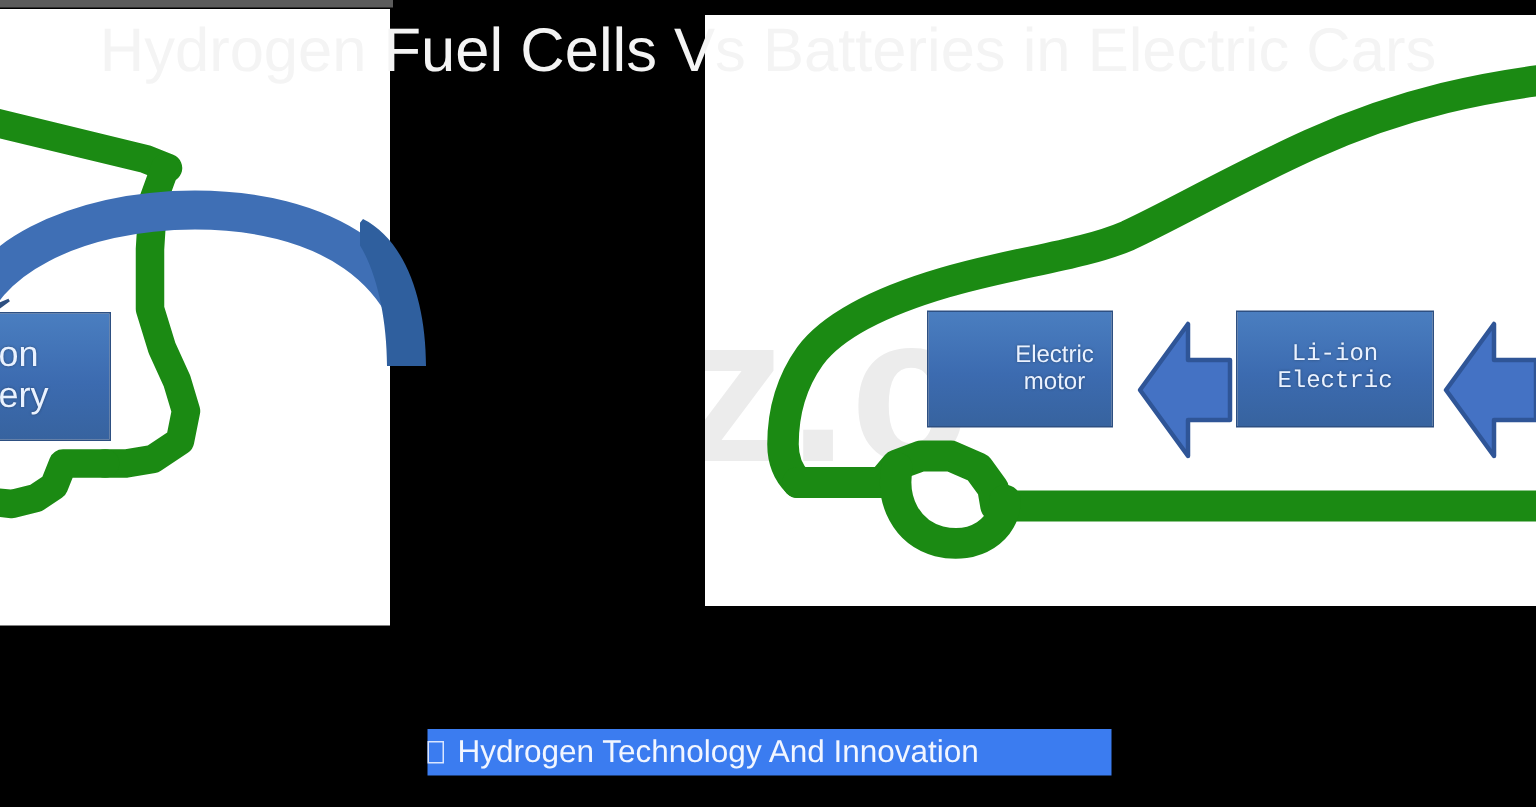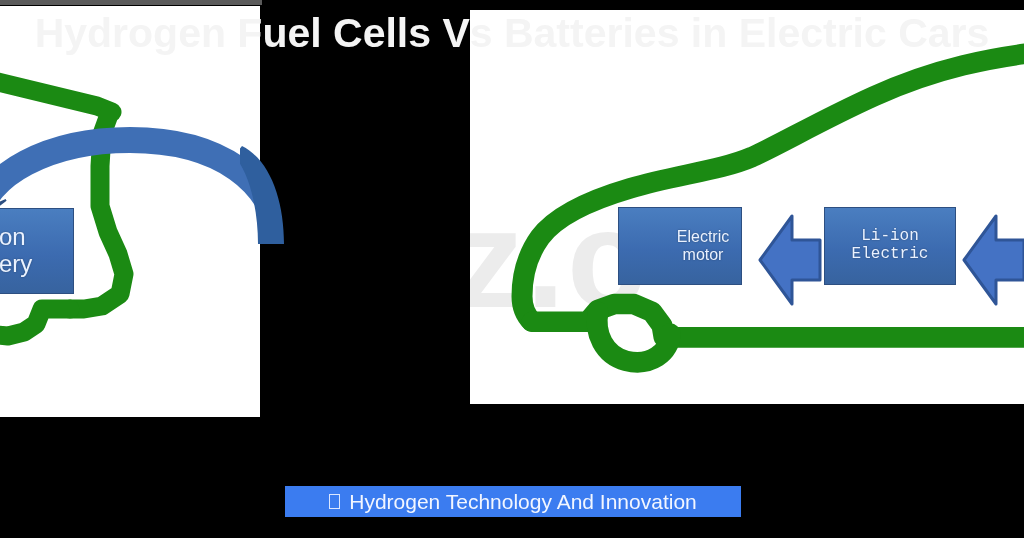--- a/index.html
+++ b/index.html
@@ -71,33 +71,32 @@
     width: 1024px; height: 114px;
     background: #000000;
   }
   #title {
     position: absolute;
     left: 0; top: 10px;
     width: 1024px;
     text-align: center;
     color: #f4f4f4;
     font-size: 41px;
-    font-weight: 700;
+    font-weight: 400;
     letter-spacing: 0px;
     white-space: nowrap;
     font-family: "Liberation Sans", sans-serif;
   }
   #subtitle-badge {
     position: absolute;
     left: 285px; top: 486px;
     width: 456px; height: 31px;
     background: #3b7cf0;
     display: flex;
     align-items: center;
-    justify-content: center;
     gap: 9px;
     box-sizing: border-box;
   }
   #subtitle-badge .sub-text {
     color: #f2f6ff;
     font-size: 21px;
     font-weight: 400;
     white-space: nowrap;
     font-family: "Liberation Sans", sans-serif;
   }

